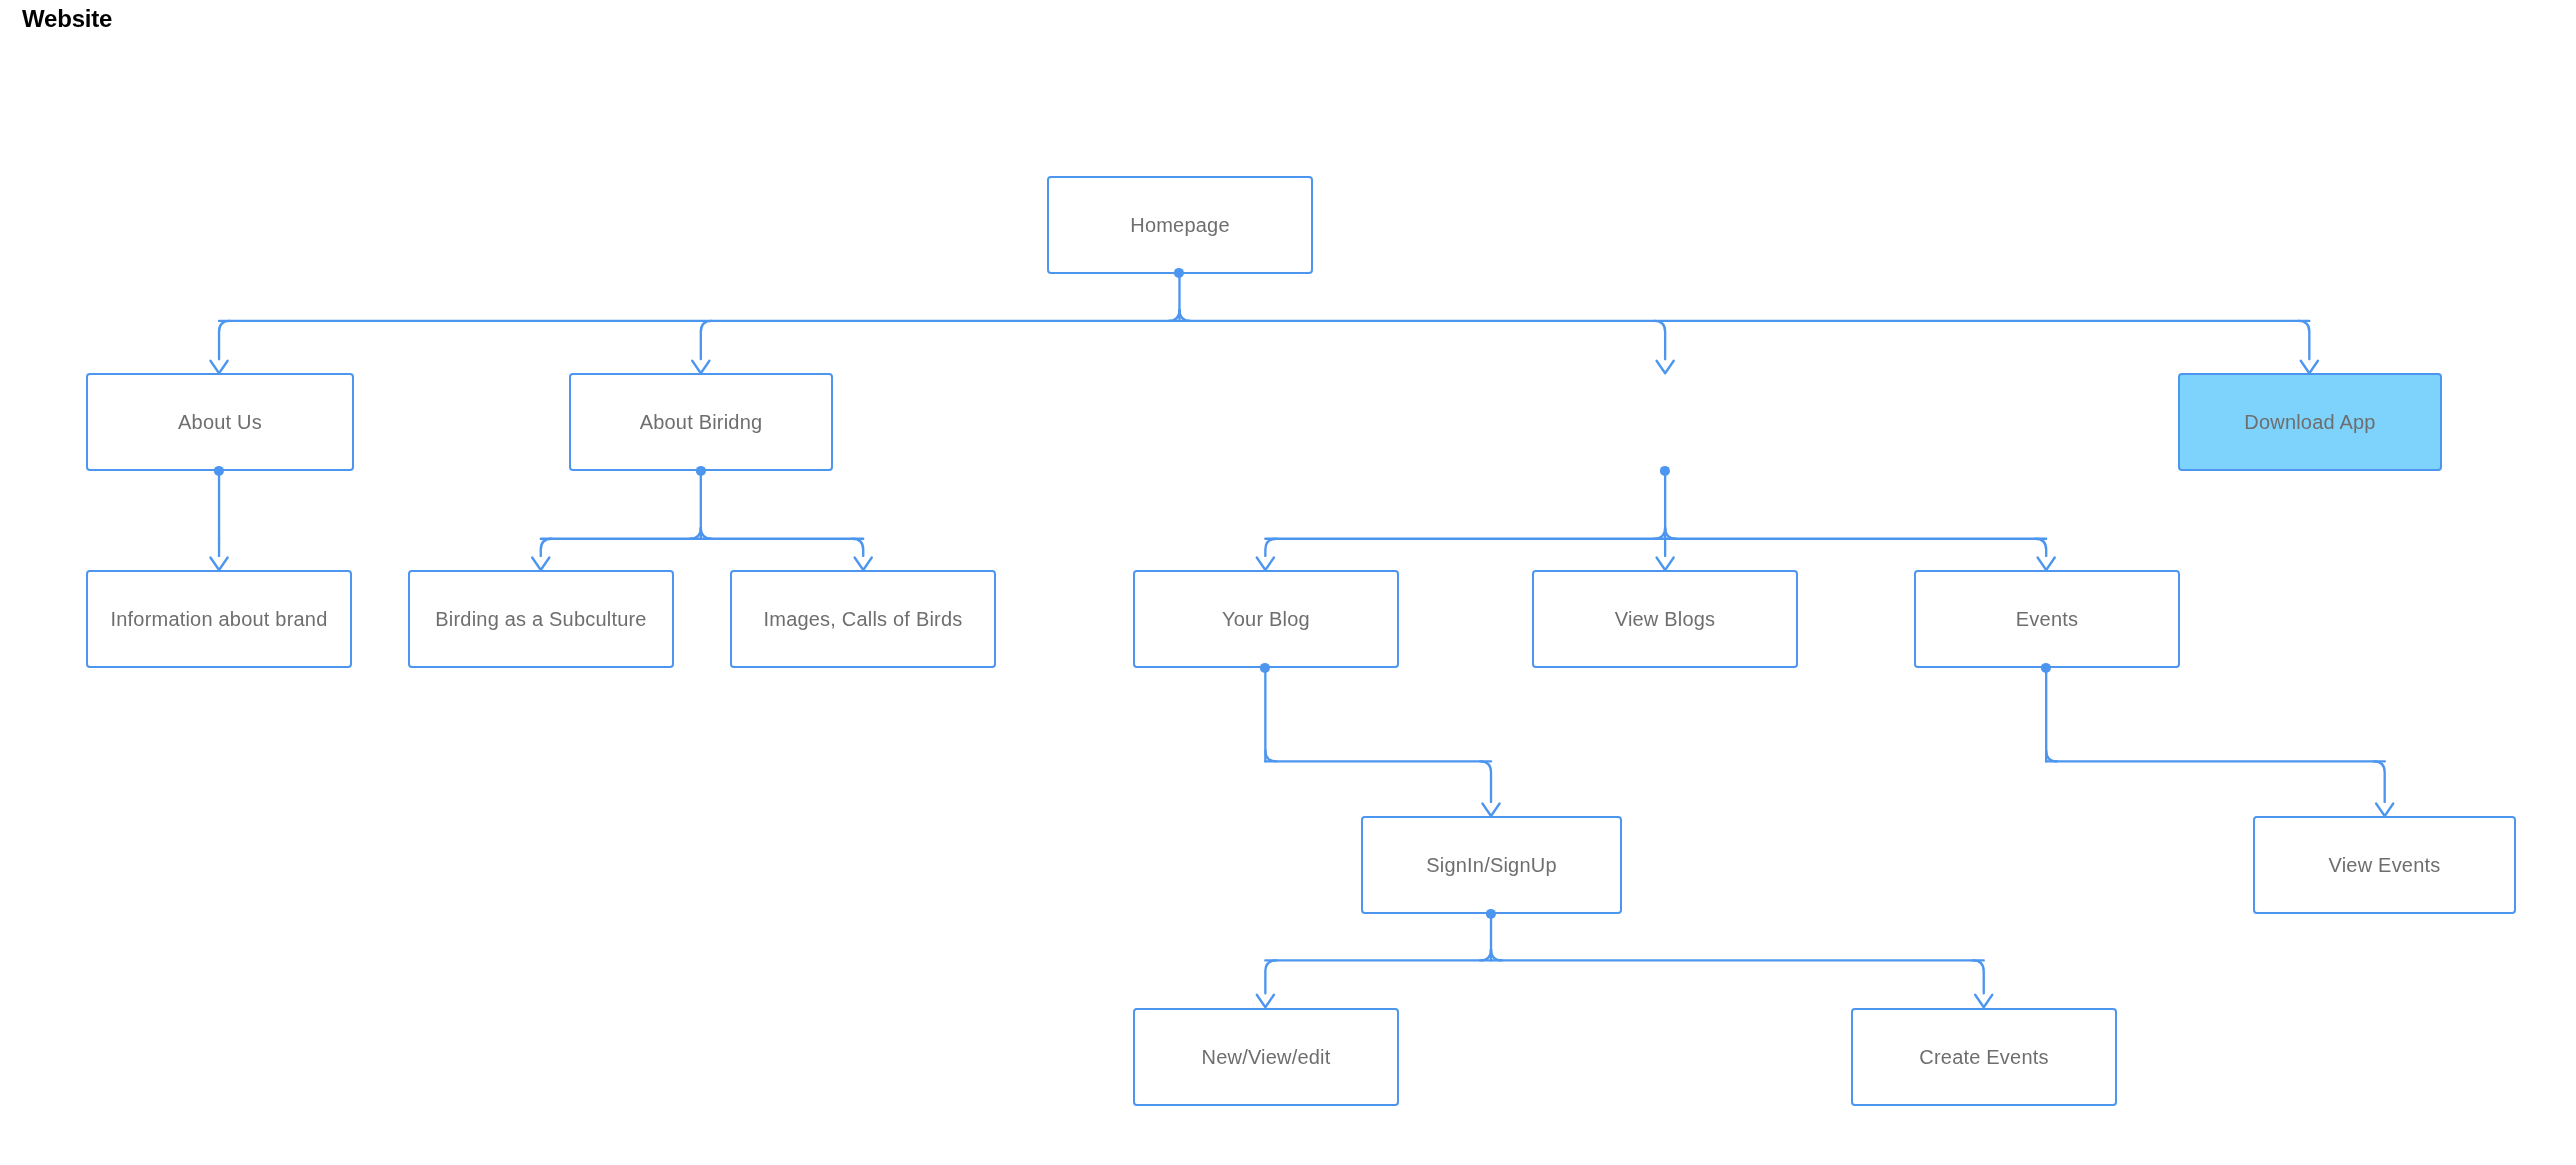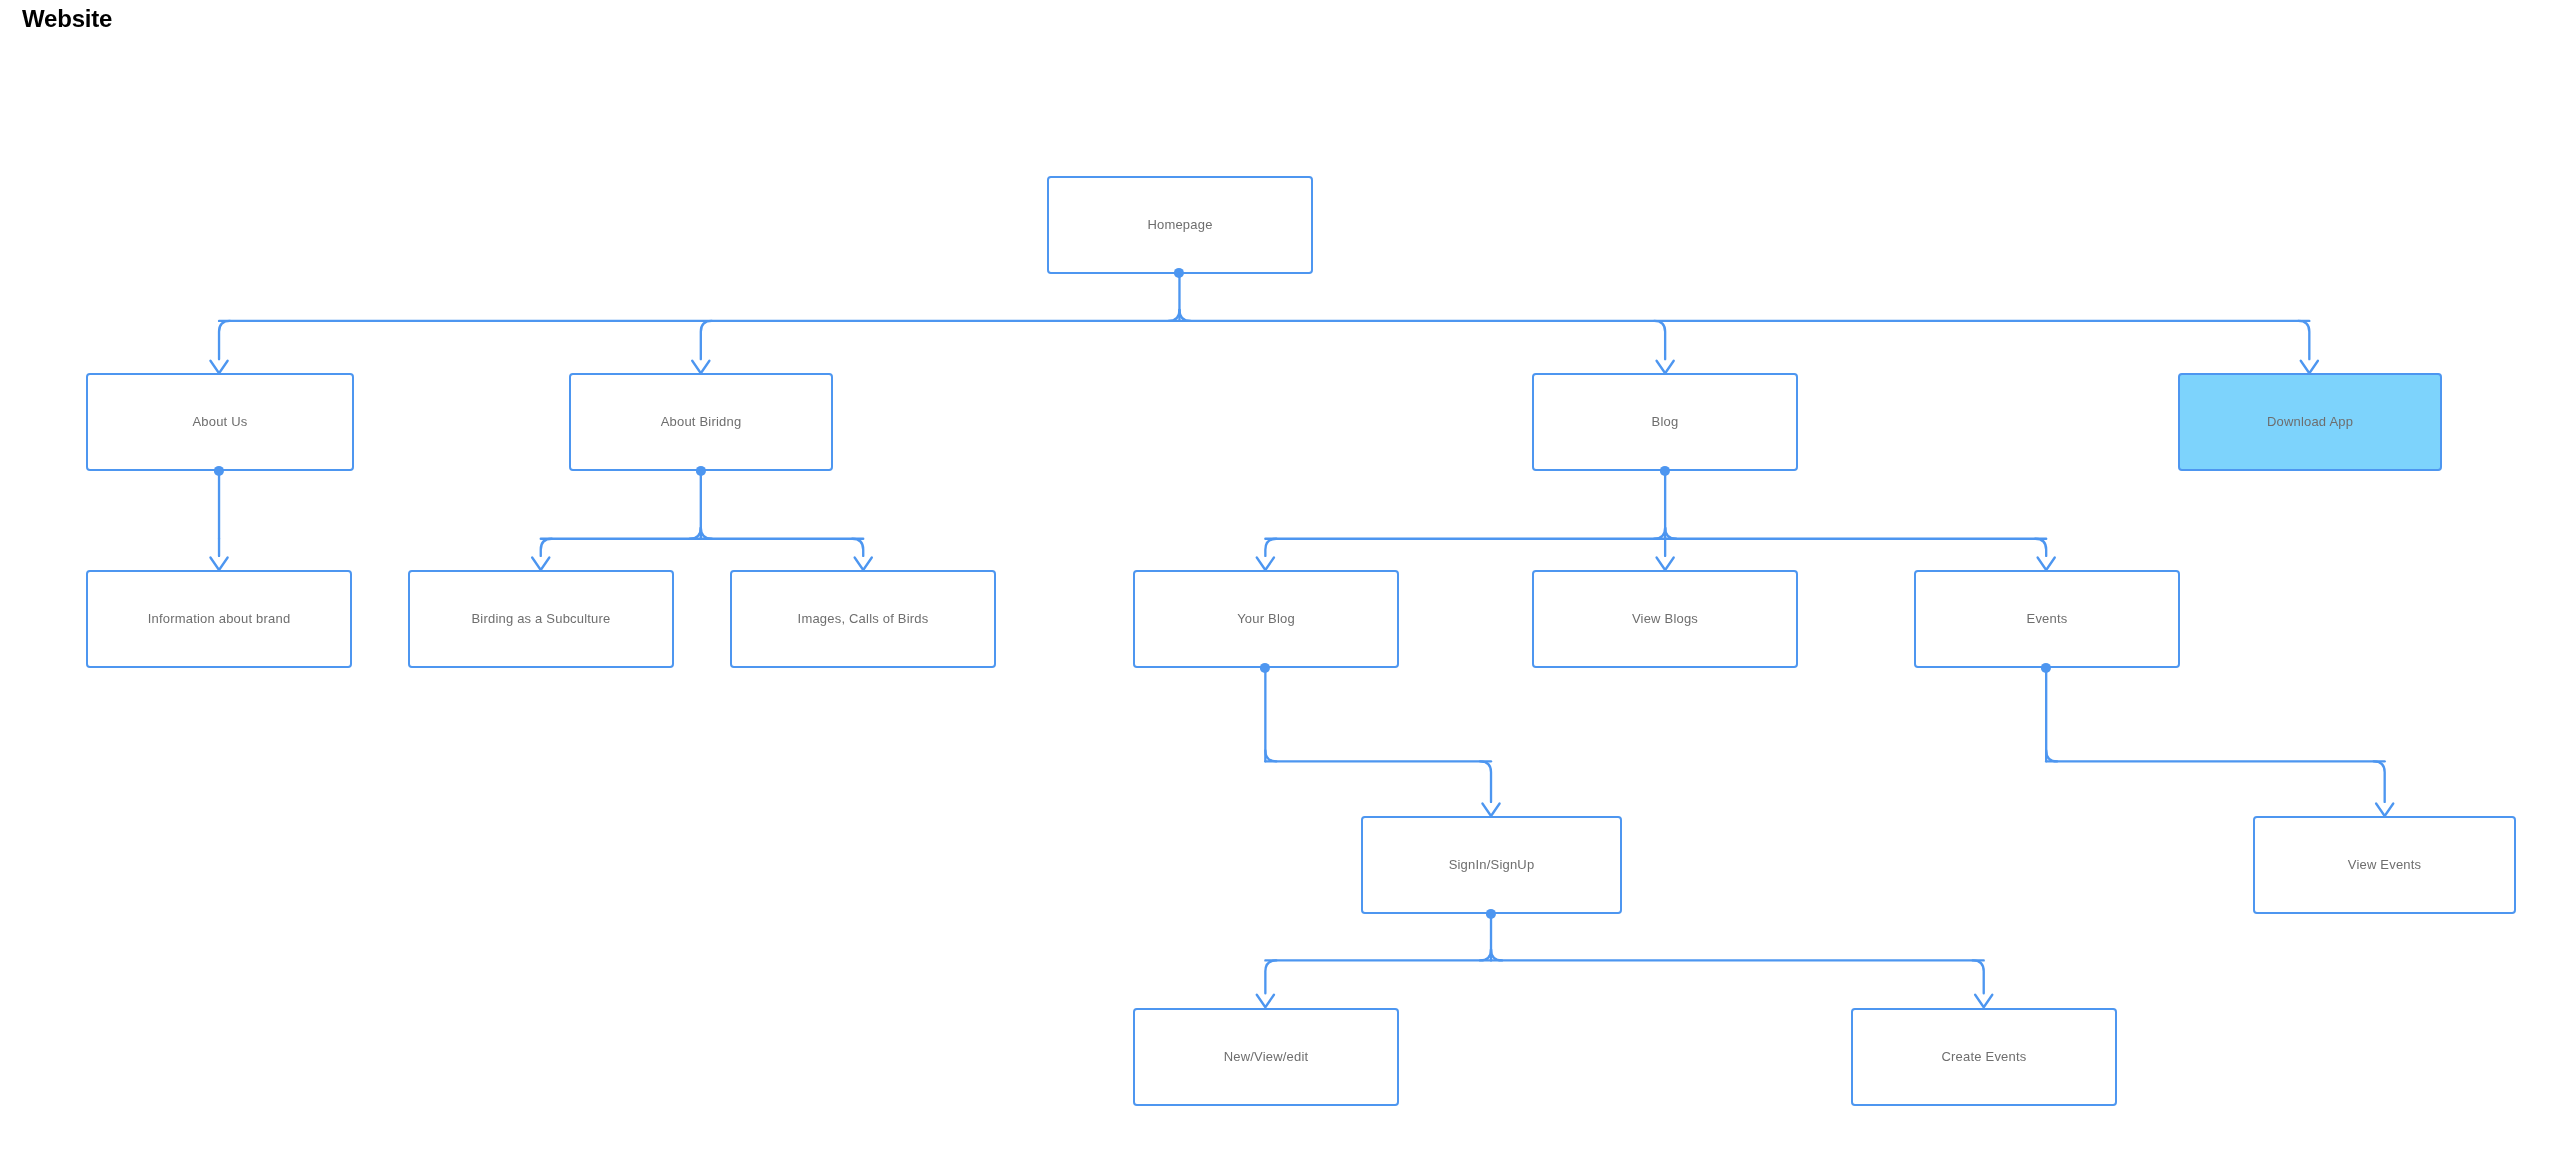--- a/index.html
+++ b/index.html
@@ -57,21 +57,21 @@
     box-sizing: border-box;
     background: #ffffff;
     border: 2.3px solid #4d96f0;
     border-radius: 3.9px;
     display: flex;
     align-items: center;
     justify-content: center;
   }
 
   .node-label {
-    font-size: 13px;
+    font-size: 20px;
     color: #6e6e6e;
     text-align: center;
     line-height: 1.25;
     white-space: nowrap;
     letter-spacing: 0.2px;
     font-weight: 400;
   }
 
   .port-dot {
     position: absolute;
@@ -150,23 +150,20 @@
       </div>
       <div class="port-dot" style="left: 1179px; top: 273px; background: rgb(77, 150, 240);"></div>
       <div class="node" style="left: 86px; top: 373px; width: 268px; height: 98px; border-color: rgb(77, 150, 240); background: rgb(255, 255, 255);">
         <span class="node-label" style="color: rgb(110, 110, 110);">About Us</span>
       </div>
       <div class="port-dot" style="left: 219px; top: 471px; background: rgb(77, 150, 240);"></div>
       <div class="node" style="left: 569px; top: 373px; width: 264px; height: 98px; border-color: rgb(77, 150, 240); background: rgb(255, 255, 255);">
         <span class="node-label" style="color: rgb(110, 110, 110);">About Biridng</span>
       </div>
       <div class="port-dot" style="left: 701px; top: 471px; background: rgb(77, 150, 240);"></div>
-      <div class="node" style="left: 1532px; top: 373px; width: 266px; height: 98px; border-color: rgb(77, 150, 240); background: rgb(255, 255, 255);">
-        <span class="node-label" style="color: rgb(110, 110, 110);">Blog</span>
-      </div>
       <div class="port-dot" style="left: 1665px; top: 471px; background: rgb(77, 150, 240);"></div>
       <div class="node" style="left: 2178px; top: 373px; width: 264px; height: 98px; border-color: rgb(77, 150, 240); background: #7dd3fc;">
         <span class="node-label" style="color: rgb(110, 110, 110);">Download App</span>
       </div>
       <div class="node" style="left: 86px; top: 570px; width: 266px; height: 98px; border-color: rgb(77, 150, 240); background: rgb(255, 255, 255);">
         <span class="node-label" style="color: rgb(110, 110, 110);">Information about brand</span>
       </div>
       <div class="node" style="left: 408px; top: 570px; width: 266px; height: 98px; border-color: rgb(77, 150, 240); background: rgb(255, 255, 255);">
         <span class="node-label" style="color: rgb(110, 110, 110);">Birding as a Subculture</span>
       </div>

